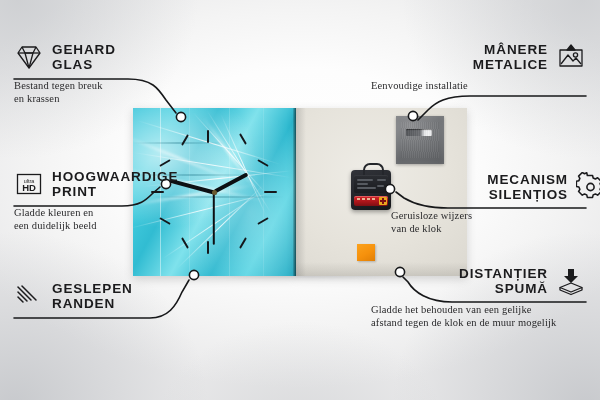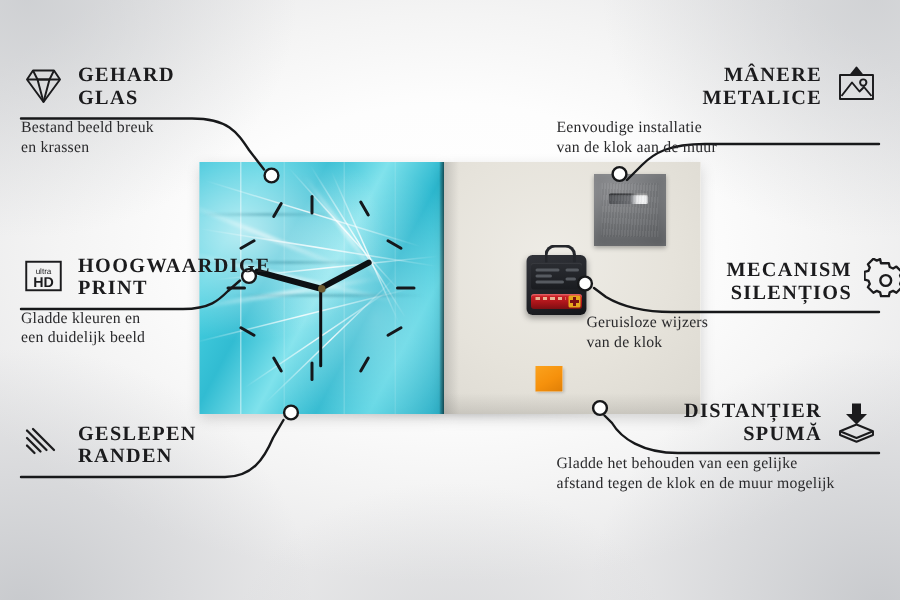--- a/index.html
+++ b/index.html
@@ -117,21 +117,21 @@
     filter:blur(2px);}
 
   
   #connectors{position:absolute;left:0;top:0;width:600px;height:400px;pointer-events:none;}
 
   
   .feature{position:absolute;width:215px;}
   .feature .titlerow{display:flex;align-items:center;gap:8px;height:38px;}
   .feature.right .titlerow{flex-direction:row-reverse;}
   .ftitle{
-    font-family:Liberation Serif, serif;
+    font-family:Liberation Sans, sans-serif;
     font-size:13.5px;font-weight:700;letter-spacing:.9px;color:#1b1b1d;
     line-height:15px;text-transform:uppercase;
   }
   .feature.right .ftitle{text-align:right;}
   .ficon{width:30px;height:30px;flex:0 0 30px;display:block;}
   .fdesc{
     font-family:"Liberation Serif", serif;
     font-size:10.5px;color:#2a2a2c;line-height:13px;letter-spacing:.15px;
     padding-top:3px;
   }
@@ -253,21 +253,21 @@
           <path d="M4,11 L8,5 L22,5 L26,11 L15,26 Z"></path>
           <path d="M4,11 L26,11"></path>
             <path d="M8,5 L11,11 L15,26"></path>
             <path d="M22,5 L19,11 L15,26"></path>
           <path d="M11,11 L19,11"></path>
         </svg>
       </span>
       <span class="ftitle"><span>GEHARD</span><br><span>GLAS</span></span>
     </div>
     <div class="fdesc">
-      <span>Bestand beeld breuk</span><br><span>en krassen</span>
+      <span>Bestand tegen breuk</span><br><span>en krassen</span>
     </div>
   </div>
 
   <div class="feature left" style="left:14px;top:165px;">
     <div class="titlerow">
       <span class="ficon">
         <svg viewBox="0 0 30 30" width="30" height="30">
           <rect x="3.5" y="5.5" width="23" height="19" fill="none" stroke="#1b1b1d" stroke-width="1.3"></rect>
           <text x="15" y="13.5" font-family="Liberation Sans, sans-serif" font-size="5.4" fill="#1b1b1d" text-anchor="middle">ultra</text>
           <text x="15" y="22" font-family="Liberation Sans, sans-serif" font-size="9.5" font-weight="bold" fill="#1b1b1d" text-anchor="middle">HD</text>
@@ -302,21 +302,21 @@
         <svg viewBox="0 0 30 30" width="30" height="30" fill="none" stroke="#1b1b1d" stroke-width="1.3" stroke-linejoin="round">
           <path d="M15,3 L11,8 L19,8 Z" fill="#1b1b1d"></path>
           <rect x="4" y="8" width="22" height="16"></rect>
           <path d="M5,22 L12,13 L17,19 L20,16 L25,22"></path>
           <circle cx="19.5" cy="13" r="2.1"></circle>
         </svg>
       </span>
       <span class="ftitle"><span>MÂNERE</span><br><span>METALICE</span></span>
     </div>
     <div class="fdesc">
-      <span>Eenvoudige installatie</span><br><span>van de klok aan de muur</span>
+      <span>Eenvoudige installatie</span><br>
     </div>
   </div>
 
   <div class="feature right" style="left:391px;top:168px;">
     <div class="titlerow">
       <span class="ficon">
         <svg viewBox="0 0 30 30" width="30" height="30" fill="none" stroke="#1b1b1d" stroke-width="1.6" stroke-linejoin="round">
           <path d="M12.3,3.6 h5.4 l0.6,2.6 2.3,1.0 2.3,-1.3 3.8,3.8 -1.3,2.3 1.0,2.3 2.6,0.6 v0 l-2.6,0.6 -1.0,2.3 1.3,2.3 -3.8,3.8 -2.3,-1.3 -2.3,1.0 -0.6,2.6 h-5.4 l-0.6,-2.6 -2.3,-1.0 -2.3,1.3 -3.8,-3.8 1.3,-2.3 -1.0,-2.3 -2.6,-0.6 v-5.4 l2.6,-0.6 1.0,-2.3 -1.3,-2.3 3.8,-3.8 2.3,1.3 2.3,-1.0 Z" transform="translate(-0.6,0) scale(0.97)"></path>
           <circle cx="14.5" cy="15" r="3.6"></circle>
         </svg>

